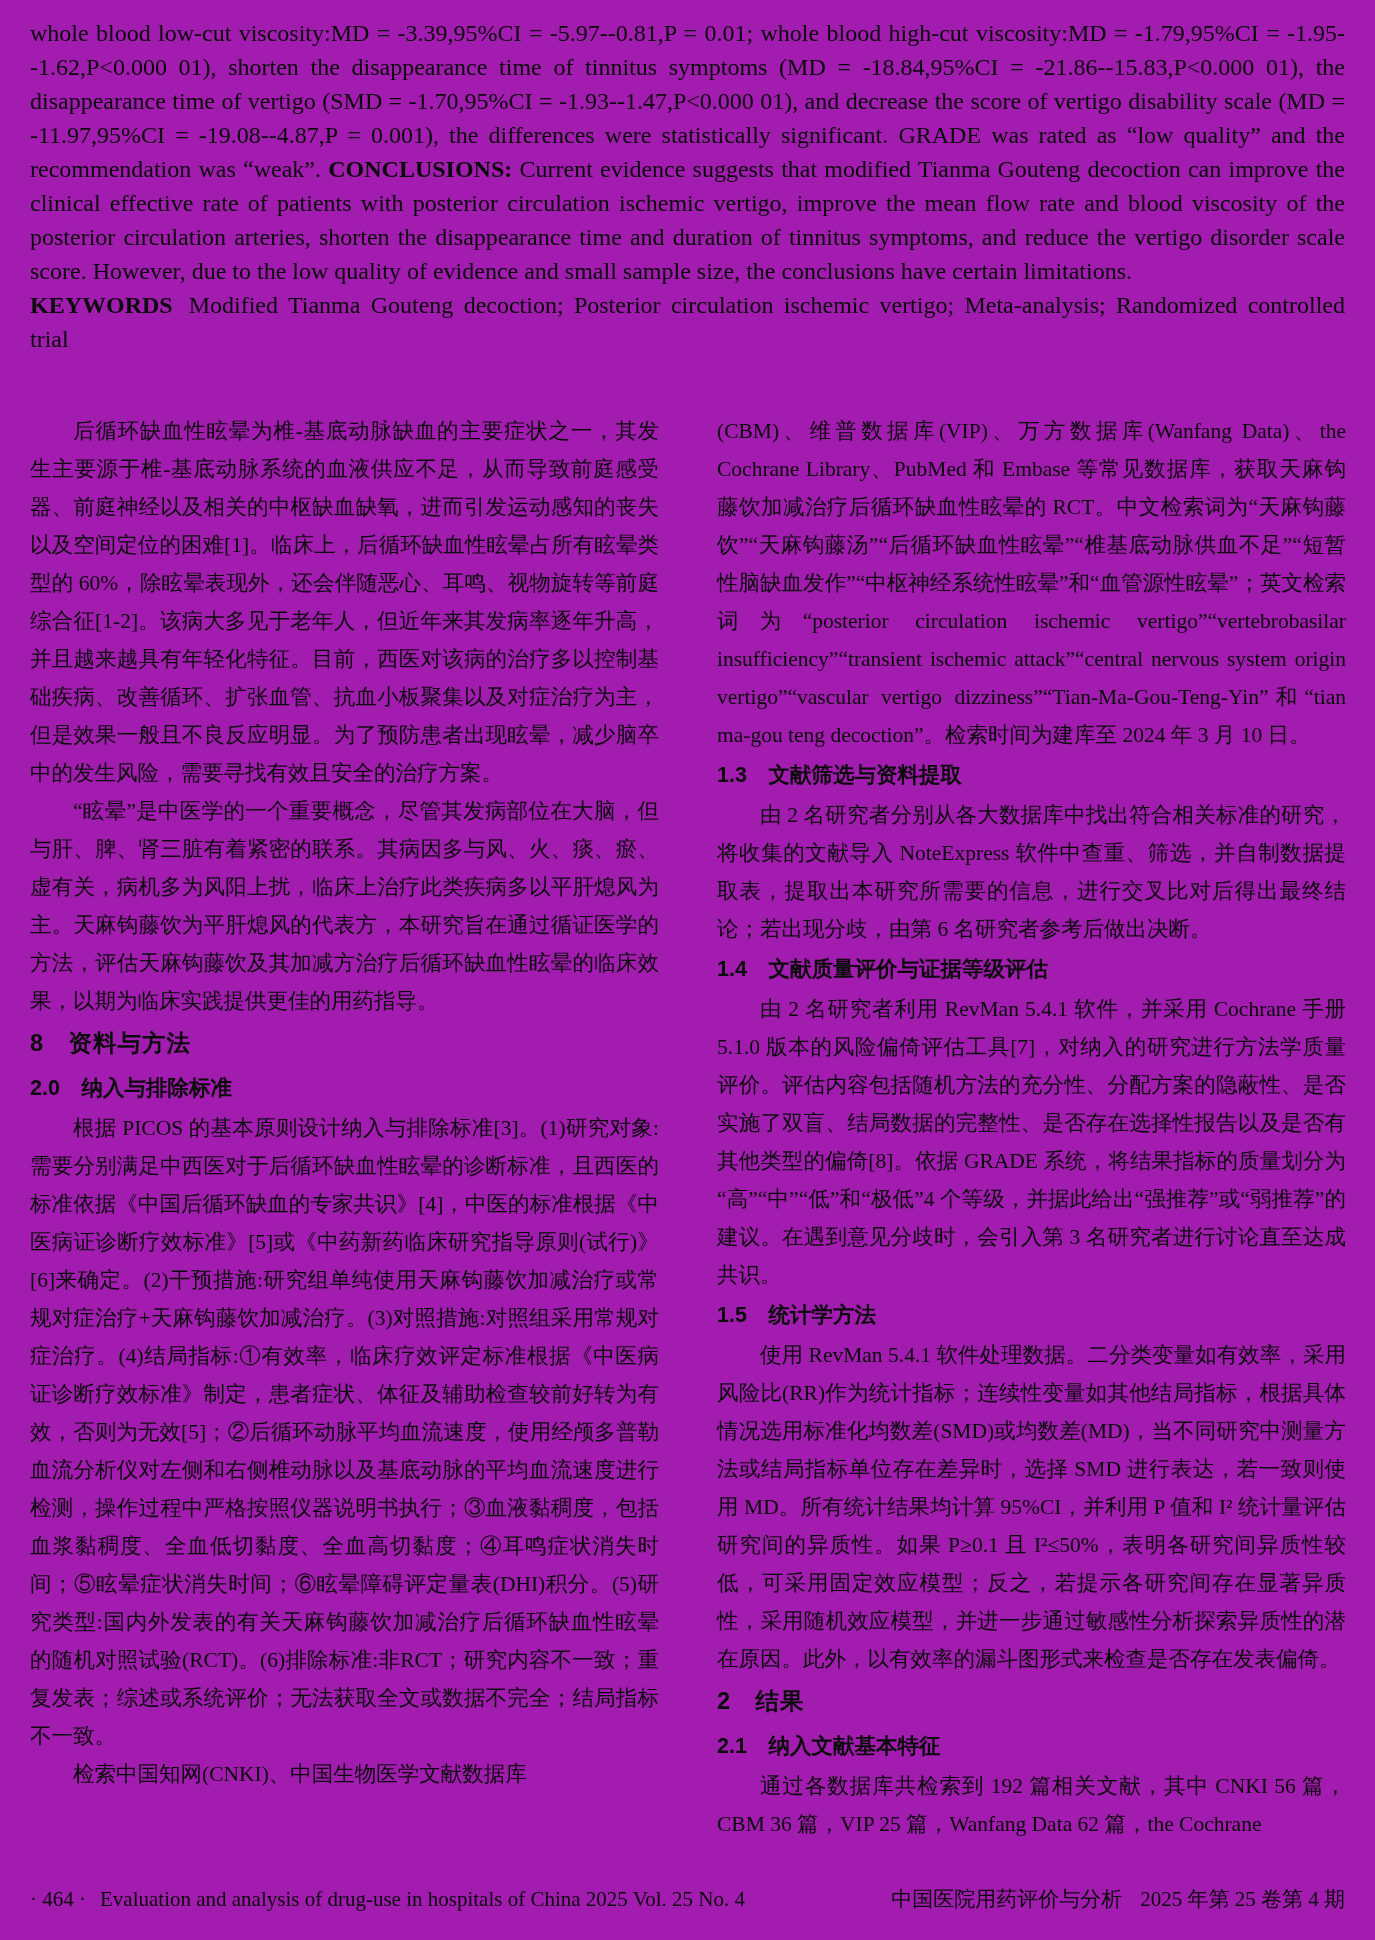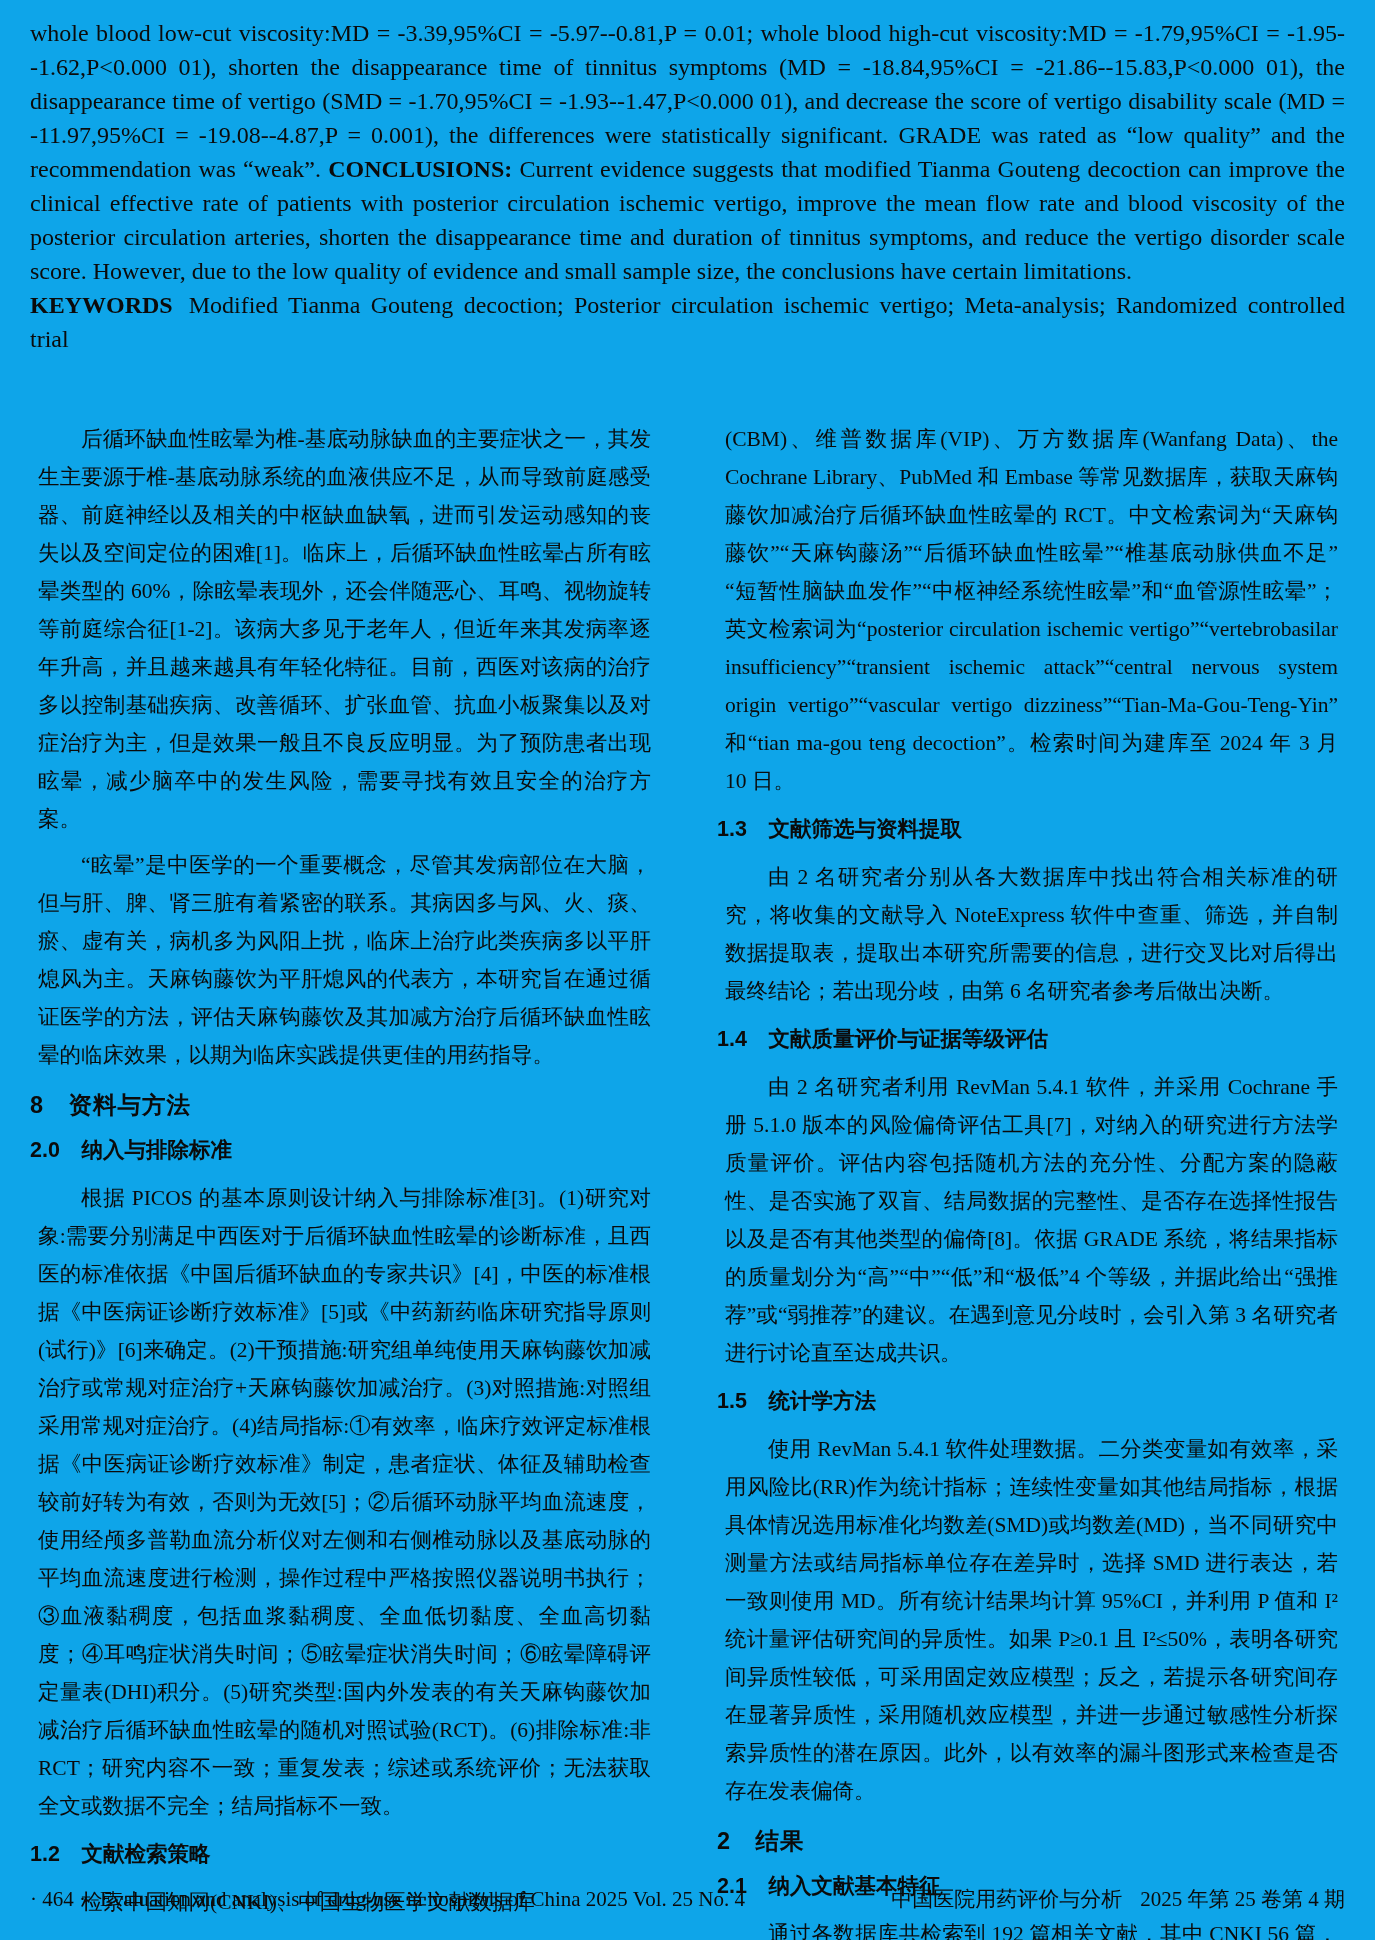--- a/index.html
+++ b/index.html
@@ -1,26 +1,26 @@
 <!DOCTYPE html>
 <html lang="zh"><head>
 <meta charset="utf-8">
 <style>
   html,body{margin:0;padding:0;background:#ffffff;}
   body{width:1375px;height:1940px;position:relative;color:#0b0b0b;}
-  .page{box-sizing:border-box;width:1375px;height:1940px;padding:16px 30px 0 30px;position:relative;overflow:hidden;background:#0ea5e9;}
+  .page{box-sizing:border-box;width:1375px;height:1940px;padding:16px 30px 0 30px;position:relative;overflow:hidden;background:#a21caf;}
   
   .abstract{font-family:"Liberation Serif","DejaVu Serif",serif;font-size:24px;line-height:34px;text-align:justify;margin:0;}
   .abstract .blabel{font-weight:bold;}
   .keywords{font-family:"Liberation Serif","DejaVu Serif",serif;font-size:24px;line-height:34px;text-align:justify;margin:0;}
   .kw-label{font-weight:bold;margin-right:16px;}
   
   .columns{display:flex;gap:58px;margin-top:56px;}
   .col{width:629px;flex:0 0 629px;}
-  .col p{font-family:"Liberation Serif","DejaVu Serif",serif;font-size:21.5px;line-height:38px;text-align:justify;margin:8px;}
+  .col p{font-family:"Liberation Serif","DejaVu Serif",serif;font-size:21.5px;line-height:38px;text-align:justify;margin:0;}
   .col p.ind{text-indent:43px;}
   .h1{font-family:"Liberation Sans","DejaVu Sans",sans-serif;font-weight:bold;font-size:23.5px;line-height:47px;margin:0;letter-spacing:1px;}
   .h2{font-family:"Liberation Sans","DejaVu Sans",sans-serif;font-weight:bold;font-size:21.5px;line-height:42px;margin:0;}
   
   .footer{position:absolute;left:30px;right:30px;bottom:26px;display:flex;justify-content:space-between;align-items:center;font-family:"Liberation Serif","DejaVu Serif",serif;font-size:21px;line-height:30px;}
   .footer .fleft span{margin-right:14px;}
   .footer .fright span{margin-left:18px;}
 </style>
 </head>
 <body>
@@ -35,21 +35,20 @@
   </section>
 
   <section class="columns">
 
     <div class="col">
       <p class="ind">后循环缺血性眩晕为椎-基底动脉缺血的主要症状之一，其发生主要源于椎-基底动脉系统的血液供应不足，从而导致前庭感受器、前庭神经以及相关的中枢缺血缺氧，进而引发运动感知的丧失以及空间定位的困难[1]。临床上，后循环缺血性眩晕占所有眩晕类型的 60%，除眩晕表现外，还会伴随恶心、耳鸣、视物旋转等前庭综合征[1-2]。该病大多见于老年人，但近年来其发病率逐年升高，并且越来越具有年轻化特征。目前，西医对该病的治疗多以控制基础疾病、改善循环、扩张血管、抗血小板聚集以及对症治疗为主，但是效果一般且不良反应明显。为了预防患者出现眩晕，减少脑卒中的发生风险，需要寻找有效且安全的治疗方案。</p>
       <p class="ind">“眩晕”是中医学的一个重要概念，尽管其发病部位在大脑，但与肝、脾、肾三脏有着紧密的联系。其病因多与风、火、痰、瘀、虚有关，病机多为风阳上扰，临床上治疗此类疾病多以平肝熄风为主。天麻钩藤饮为平肝熄风的代表方，本研究旨在通过循证医学的方法，评估天麻钩藤饮及其加减方治疗后循环缺血性眩晕的临床效果，以期为临床实践提供更佳的用药指导。</p>
       <h2 class="h1">8　资料与方法</h2>
       <h3 class="h2">2.0　纳入与排除标准</h3>
       <p class="ind">根据 PICOS 的基本原则设计纳入与排除标准[3]。(1)研究对象:需要分别满足中西医对于后循环缺血性眩晕的诊断标准，且西医的标准依据《中国后循环缺血的专家共识》[4]，中医的标准根据《中医病证诊断疗效标准》[5]或《中药新药临床研究指导原则(试行)》[6]来确定。(2)干预措施:研究组单纯使用天麻钩藤饮加减治疗或常规对症治疗+天麻钩藤饮加减治疗。(3)对照措施:对照组采用常规对症治疗。(4)结局指标:①有效率，临床疗效评定标准根据《中医病证诊断疗效标准》制定，患者症状、体征及辅助检查较前好转为有效，否则为无效[5]；②后循环动脉平均血流速度，使用经颅多普勒血流分析仪对左侧和右侧椎动脉以及基底动脉的平均血流速度进行检测，操作过程中严格按照仪器说明书执行；③血液黏稠度，包括血浆黏稠度、全血低切黏度、全血高切黏度；④耳鸣症状消失时间；⑤眩晕症状消失时间；⑥眩晕障碍评定量表(DHI)积分。(5)研究类型:国内外发表的有关天麻钩藤饮加减治疗后循环缺血性眩晕的随机对照试验(RCT)。(6)排除标准:非RCT；研究内容不一致；重复发表；综述或系统评价；无法获取全文或数据不完全；结局指标不一致。</p>
-      <h3 class="h2">1.2　文献检索策略</h3>
       <p class="ind">检索中国知网(CNKI)、中国生物医学文献数据库</p>
     </div>
 
     <div class="col">
       <p>(CBM)、维普数据库(VIP)、万方数据库(Wanfang Data)、the Cochrane Library、PubMed 和 Embase 等常见数据库，获取天麻钩藤饮加减治疗后循环缺血性眩晕的 RCT。中文检索词为“天麻钩藤饮”“天麻钩藤汤”“后循环缺血性眩晕”“椎基底动脉供血不足”“短暂性脑缺血发作”“中枢神经系统性眩晕”和“血管源性眩晕”；英文检索词为“posterior circulation ischemic vertigo”“vertebrobasilar insufficiency”“transient ischemic attack”“central nervous system origin vertigo”“vascular vertigo dizziness”“Tian-Ma-Gou-Teng-Yin”和“tian ma-gou teng decoction”。检索时间为建库至 2024 年 3 月 10 日。</p>
       <h3 class="h2">1.3　文献筛选与资料提取</h3>
       <p class="ind">由 2 名研究者分别从各大数据库中找出符合相关标准的研究，将收集的文献导入 NoteExpress 软件中查重、筛选，并自制数据提取表，提取出本研究所需要的信息，进行交叉比对后得出最终结论；若出现分歧，由第 6 名研究者参考后做出决断。</p>
       <h3 class="h2">1.4　文献质量评价与证据等级评估</h3>
       <p class="ind">由 2 名研究者利用 RevMan 5.4.1 软件，并采用 Cochrane 手册 5.1.0 版本的风险偏倚评估工具[7]，对纳入的研究进行方法学质量评价。评估内容包括随机方法的充分性、分配方案的隐蔽性、是否实施了双盲、结局数据的完整性、是否存在选择性报告以及是否有其他类型的偏倚[8]。依据 GRADE 系统，将结果指标的质量划分为“高”“中”“低”和“极低”4 个等级，并据此给出“强推荐”或“弱推荐”的建议。在遇到意见分歧时，会引入第 3 名研究者进行讨论直至达成共识。</p>
       <h3 class="h2">1.5　统计学方法</h3>

